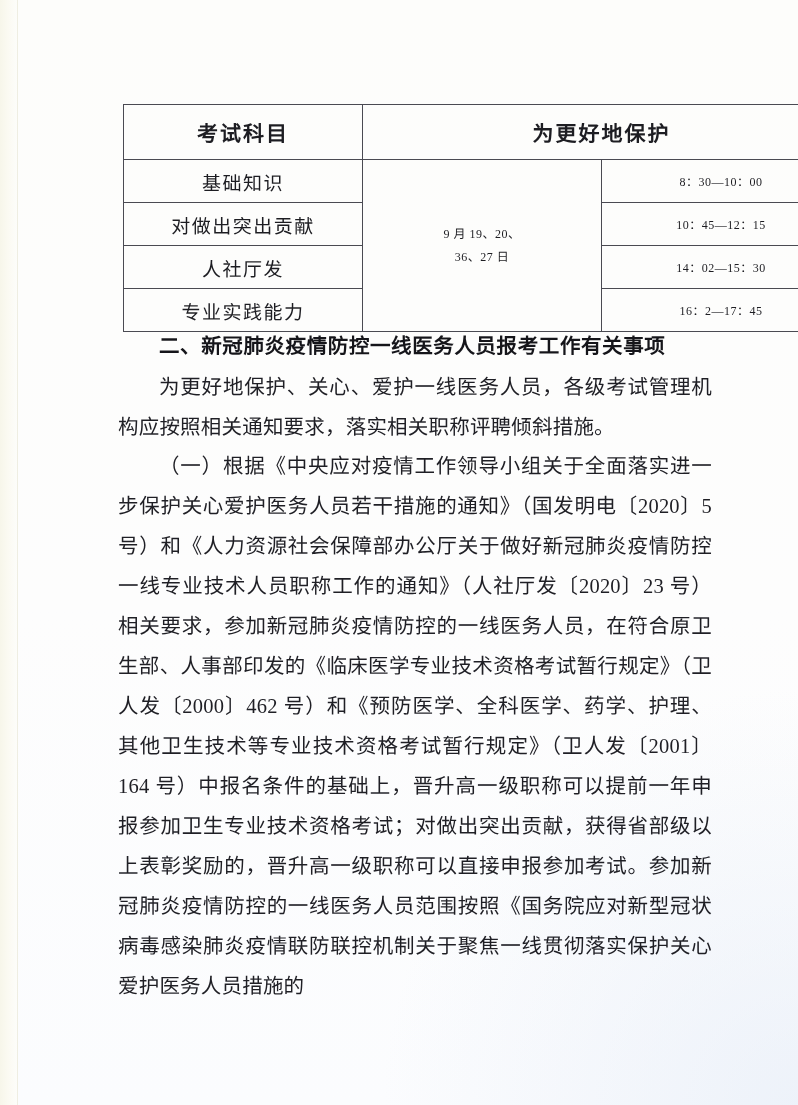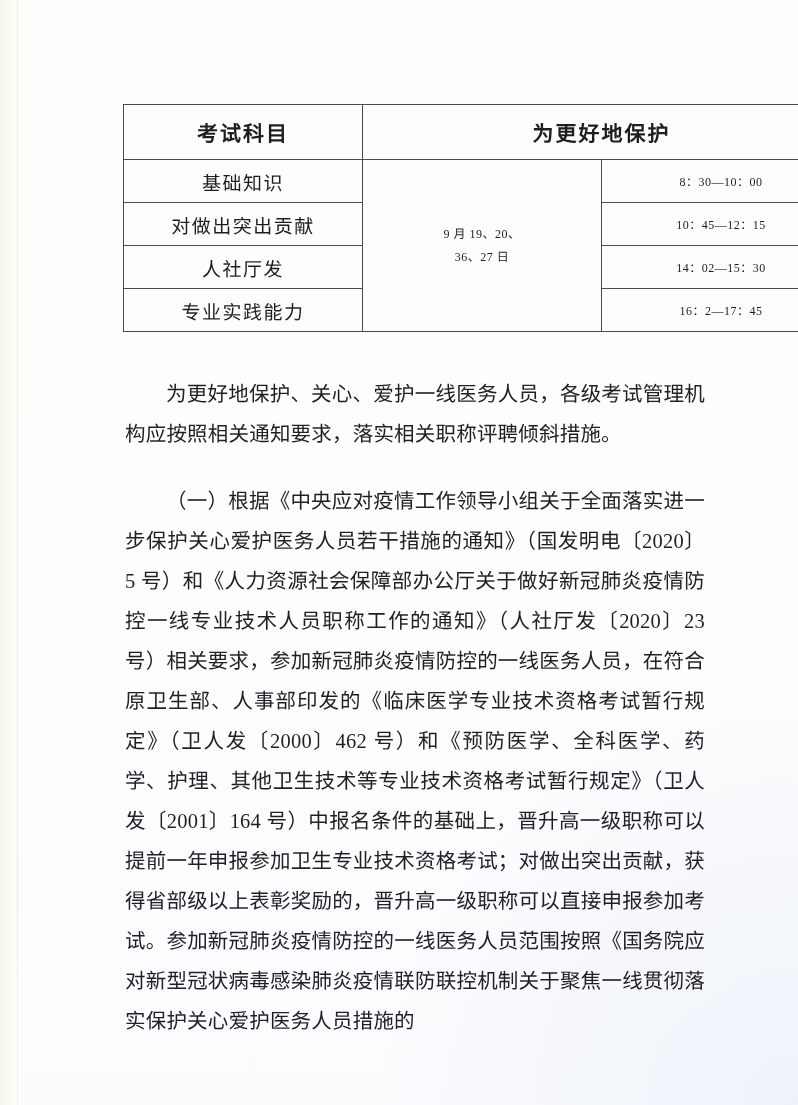--- a/index.html
+++ b/index.html
@@ -127,30 +127,30 @@
     position: absolute;
     left: 118px;
     width: 594px;
     color: #1f1f25;
     font-family: "Liberation Serif", "DejaVu Serif", serif;
     font-size: 20.5px;
     line-height: 40px;
     letter-spacing: 0.2px;
   }
   .body-block p {
-    margin: 7px;
+    margin: 0;
     text-align: justify;
     text-align-last: left;
     text-indent: 41px;
   }
   .body-block p.flow {
     text-indent: 41px;
   }
   #para-intro  { top: 367px; }
-  #para-item-1 { top: 474px; }
+  #para-item-1 { top: 446px; }
 </style>
 </head>
 <body>
 
 <div class="page"></div>
 <div class="scan-edge-left"></div>
 <div class="scan-tint"></div>
 
 <div class="content">
 
@@ -180,20 +180,21 @@
         <td class="time-cell">14：02—15：30</td>
       </tr>
 
       <tr>
         <td class="subject-cell">专业实践能力</td>
         <td class="time-cell">16：2—17：45</td>
       </tr>
     </tbody>
   </table>
 
+  <div class="section-heading">二、新冠肺炎疫情防控一线医务人员报考工作有关事项</div>
 
   <div class="body-block" id="para-intro">
     <p class="flow">为更好地保护、关心、爱护一线医务人员，各级考试管理机构应按照相关通知要求，落实相关职称评聘倾斜措施。</p>
   </div>
 
   <div class="body-block" id="para-item-1">
     <p class="flow">（一）根据《中央应对疫情工作领导小组关于全面落实进一步保护关心爱护医务人员若干措施的通知》（国发明电〔2020〕5 号）和《人力资源社会保障部办公厅关于做好新冠肺炎疫情防控一线专业技术人员职称工作的通知》（人社厅发〔2020〕23 号）相关要求，参加新冠肺炎疫情防控的一线医务人员，在符合原卫生部、人事部印发的《临床医学专业技术资格考试暂行规定》（卫人发〔2000〕462 号）和《预防医学、全科医学、药学、护理、其他卫生技术等专业技术资格考试暂行规定》（卫人发〔2001〕164 号）中报名条件的基础上，晋升高一级职称可以提前一年申报参加卫生专业技术资格考试；对做出突出贡献，获得省部级以上表彰奖励的，晋升高一级职称可以直接申报参加考试。参加新冠肺炎疫情防控的一线医务人员范围按照《国务院应对新型冠状病毒感染肺炎疫情联防联控机制关于聚焦一线贯彻落实保护关心爱护医务人员措施的</p>
   </div>
 
 </div>

